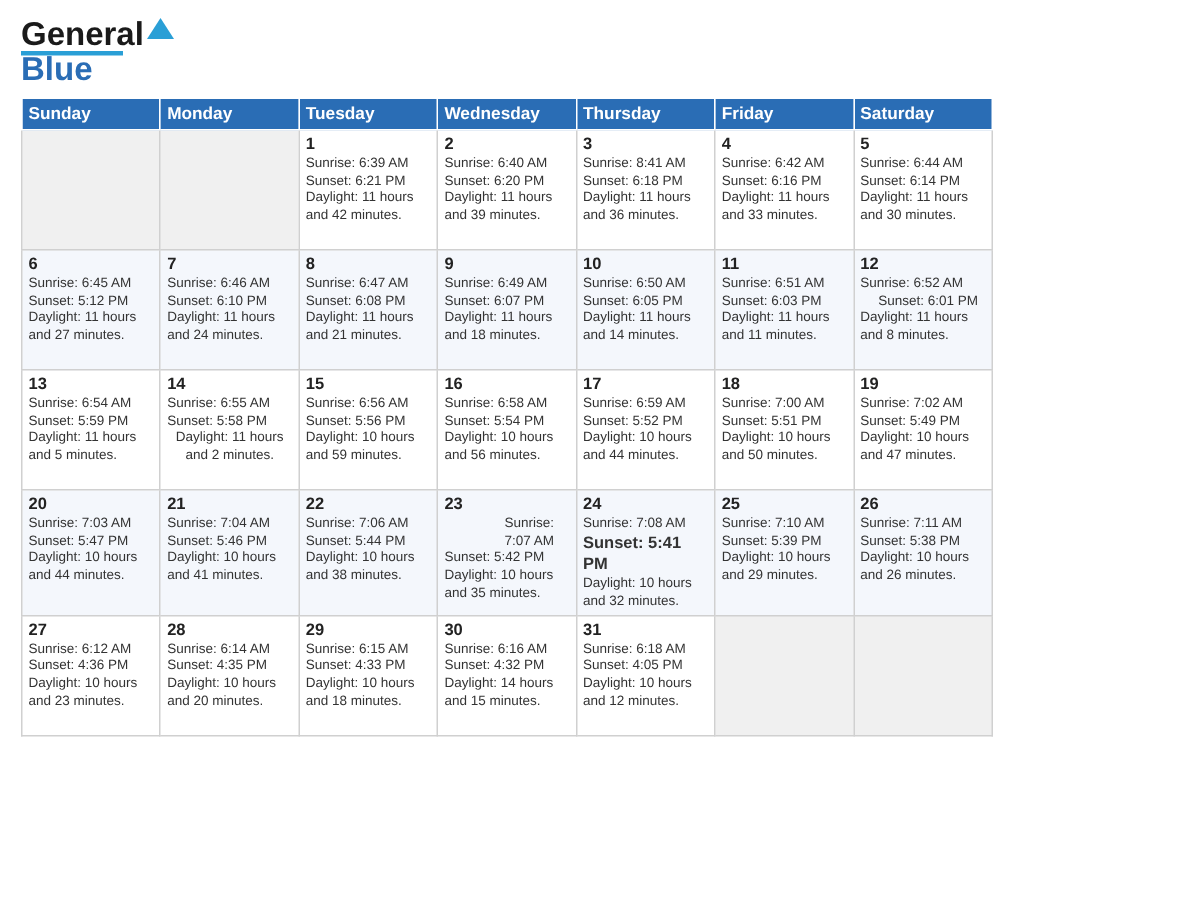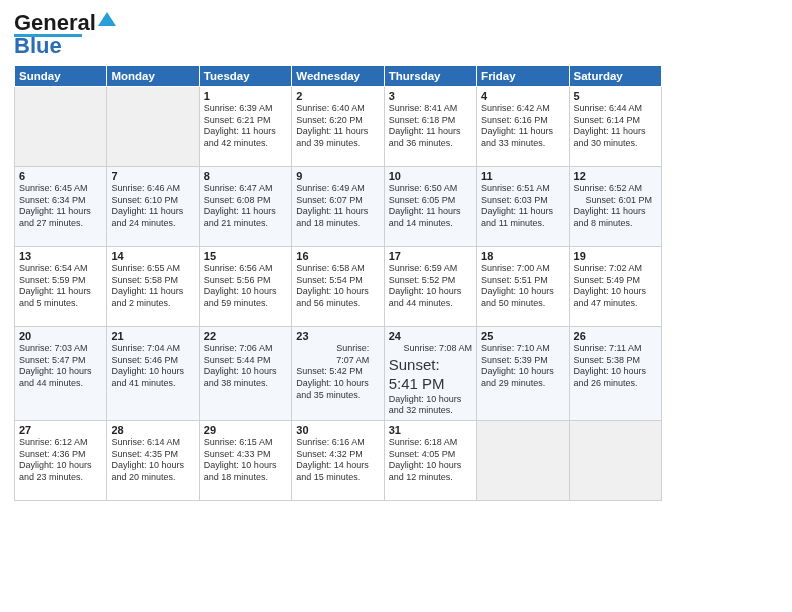--- a/index.html
+++ b/index.html
@@ -141,21 +141,21 @@
             <span class="day-num">5</span>
             <div style="font-size: 9px; line-height: 1.3; color: rgb(51, 51, 51);">Sunrise: 6:44 AM</div>
             <div style="font-size: 9px; line-height: 1.3; color: rgb(51, 51, 51);">Sunset: 6:14 PM</div>
             <div style="font-size: 9px; line-height: 1.3; color: rgb(51, 51, 51);">Daylight: 11 hours and 30 minutes.</div>
           </td>
         </tr>
         <tr>
           <td>
             <span class="day-num">6</span>
             <div style="font-size: 9px; line-height: 1.3; color: rgb(51, 51, 51);">Sunrise: 6:45 AM</div>
-            <div style="font-size: 9px; line-height: 1.3; color: rgb(51, 51, 51);">Sunset: 6:34 PM</div>
+            <div style="font-size: 9px; line-height: 1.3; color: rgb(51, 51, 51);">Sunset: 5:12 PM</div>
             <div style="font-size: 9px; line-height: 1.3; color: rgb(51, 51, 51);">Daylight: 11 hours and 27 minutes.</div>
           </td>
           <td>
             <span class="day-num">7</span>
             <div style="font-size: 9px; line-height: 1.3; color: rgb(51, 51, 51);">Sunrise: 6:46 AM</div>
             <div style="font-size: 9px; line-height: 1.3; color: rgb(51, 51, 51);">Sunset: 6:10 PM</div>
             <div style="font-size: 9px; line-height: 1.3; color: rgb(51, 51, 51);">Daylight: 11 hours and 24 minutes.</div>
           </td>
           <td>
             <span class="day-num">8</span>
@@ -192,21 +192,21 @@
           <td>
             <span class="day-num">13</span>
             <div style="font-size: 9px; line-height: 1.3; color: rgb(51, 51, 51);">Sunrise: 6:54 AM</div>
             <div style="font-size: 9px; line-height: 1.3; color: rgb(51, 51, 51);">Sunset: 5:59 PM</div>
             <div style="font-size: 9px; line-height: 1.3; color: rgb(51, 51, 51);">Daylight: 11 hours and 5 minutes.</div>
           </td>
           <td>
             <span class="day-num">14</span>
             <div style="font-size: 9px; line-height: 1.3; color: rgb(51, 51, 51);">Sunrise: 6:55 AM</div>
             <div style="font-size: 9px; line-height: 1.3; color: rgb(51, 51, 51);">Sunset: 5:58 PM</div>
-            <div style="font-size: 9px; line-height: 1.3; color: rgb(51, 51, 51);">Daylight: 11 hours and 2 minutes.</div>
+            <div style="font-size: 9px; line-height: 1.3; color: rgb(51, 51, 51); text-align: center;">Daylight: 11 hours and 2 minutes.</div>
           </td>
           <td>
             <span class="day-num">15</span>
             <div style="font-size: 9px; line-height: 1.3; color: rgb(51, 51, 51);">Sunrise: 6:56 AM</div>
             <div style="font-size: 9px; line-height: 1.3; color: rgb(51, 51, 51);">Sunset: 5:56 PM</div>
             <div style="font-size: 9px; line-height: 1.3; color: rgb(51, 51, 51);">Daylight: 10 hours and 59 minutes.</div>
           </td>
           <td>
             <span class="day-num">16</span>
             <div style="font-size: 9px; line-height: 1.3; color: rgb(51, 51, 51);">Sunrise: 6:58 AM</div>
@@ -252,22 +252,22 @@
             <div style="font-size: 9px; line-height: 1.3; color: rgb(51, 51, 51);">Daylight: 10 hours and 38 minutes.</div>
           </td>
           <td>
             <span class="day-num">23</span>
             <div style="font-size: 9px; line-height: 1.3; color: rgb(51, 51, 51); margin-left: 40px;">Sunrise: 7:07 AM</div>
             <div style="font-size: 9px; line-height: 1.3; color: rgb(51, 51, 51);">Sunset: 5:42 PM</div>
             <div style="font-size: 9px; line-height: 1.3; color: rgb(51, 51, 51);">Daylight: 10 hours and 35 minutes.</div>
           </td>
           <td>
             <span class="day-num">24</span>
-            <div style="font-size: 9px; line-height: 1.3; color: rgb(51, 51, 51); text-align: right;">Sunrise: 7:08 AM</div>
-            <div style="font-size: 15px; line-height: 1.3; color: rgb(51, 51, 51);">Sunset: 5:41 PM</div>
+            <div style="font-size: 9px; line-height: 1.3; color: rgb(51, 51, 51);">Sunrise: 7:08 AM</div>
+            <div style="font-size: 11px; line-height: 1.3; color: rgb(51, 51, 51); font-weight: bold;">Sunset: 5:41 PM</div>
             <div style="font-size: 9px; line-height: 1.3; color: rgb(51, 51, 51);">Daylight: 10 hours and 32 minutes.</div>
           </td>
           <td>
             <span class="day-num">25</span>
             <div style="font-size: 9px; line-height: 1.3; color: rgb(51, 51, 51);">Sunrise: 7:10 AM</div>
             <div style="font-size: 9px; line-height: 1.3; color: rgb(51, 51, 51);">Sunset: 5:39 PM</div>
             <div style="font-size: 9px; line-height: 1.3; color: rgb(51, 51, 51);">Daylight: 10 hours and 29 minutes.</div>
           </td>
           <td>
             <span class="day-num">26</span>

